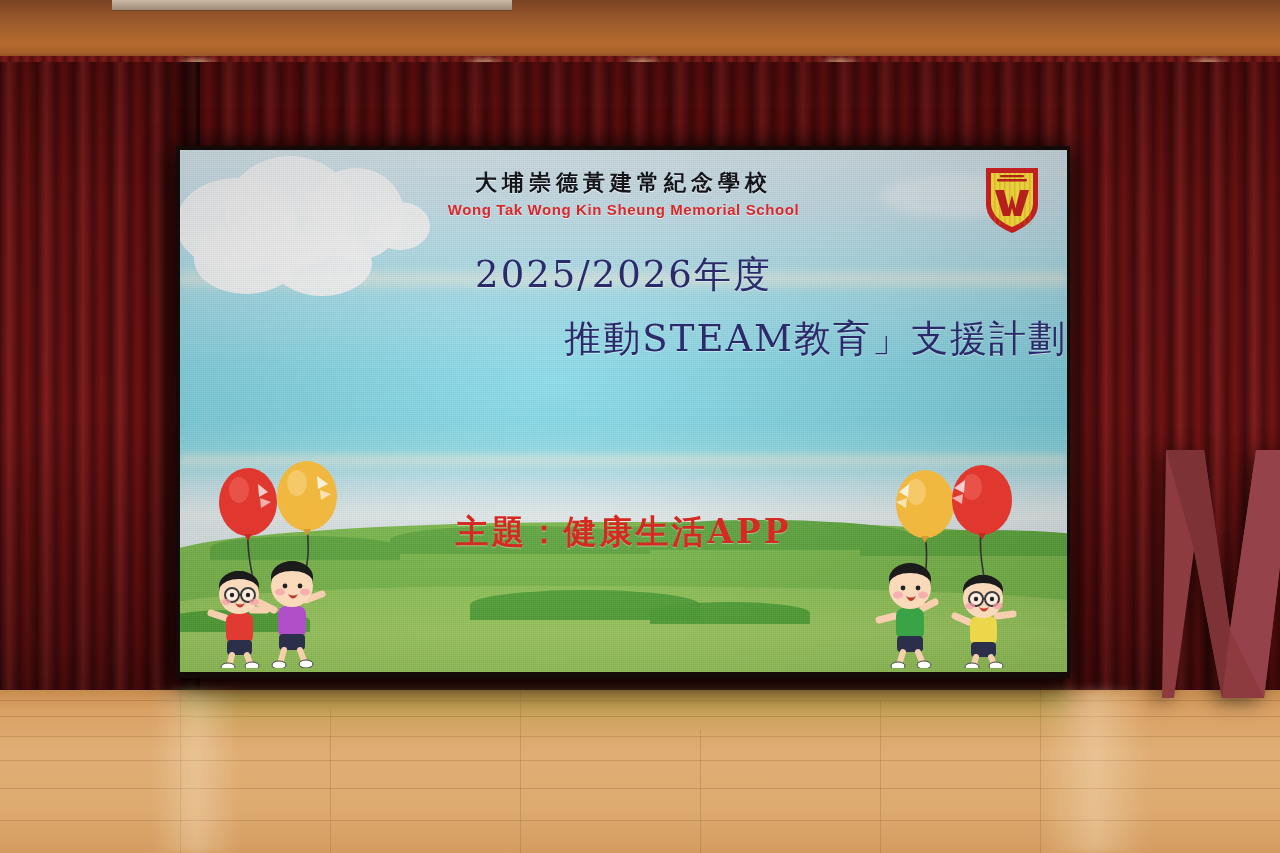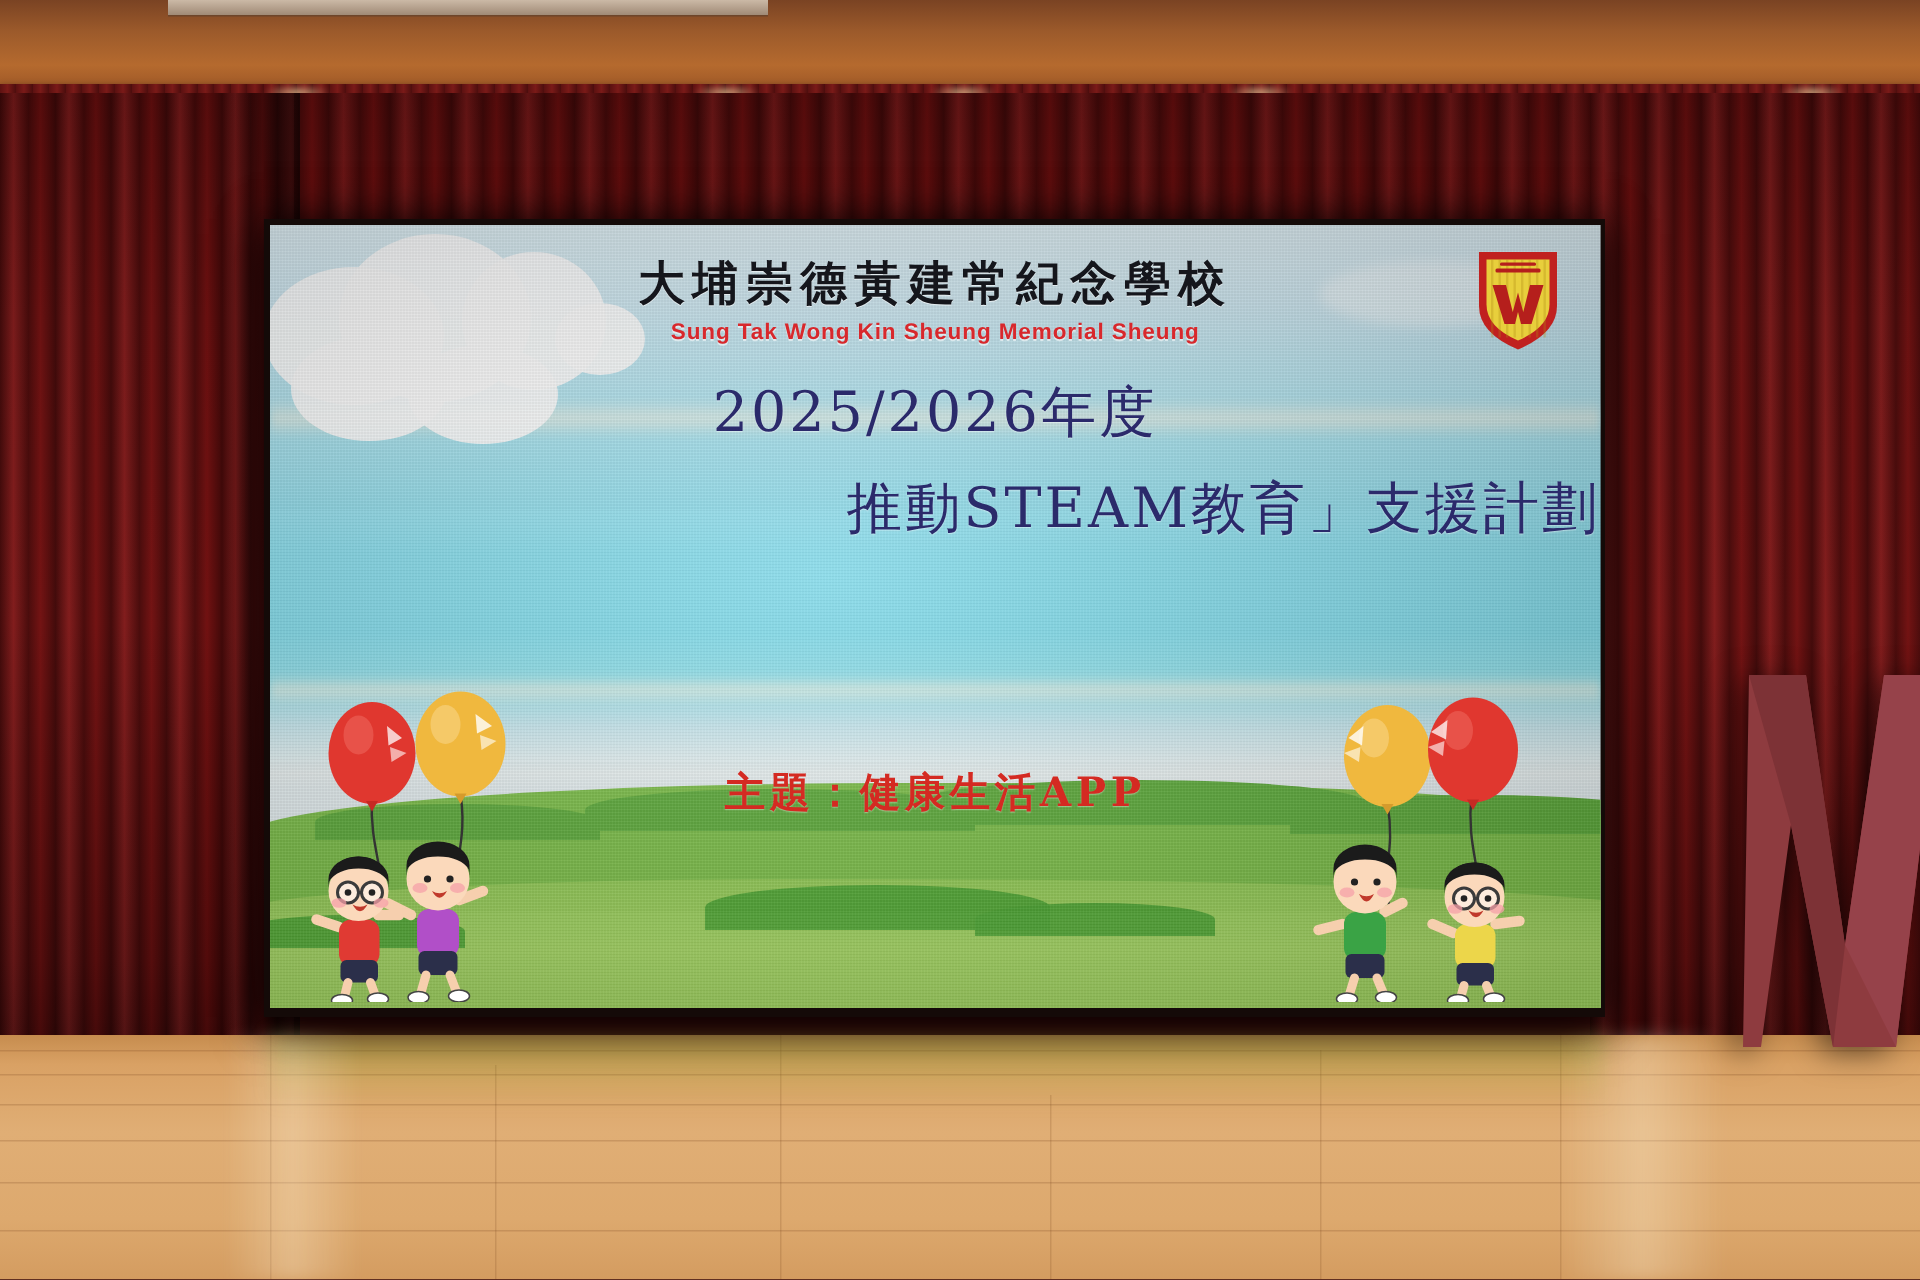--- a/index.html
+++ b/index.html
@@ -153,21 +153,21 @@
     opacity:.92;
   }
 
   
   .slide-head {
     position:absolute; left:0; top:18px; width:100%; text-align:center;
     z-index:6;
   }
   .school-cn {
     font-family:"DejaVu Serif","Liberation Serif",serif;
-    font-size:31px; letter-spacing:5px; color:#15161c; font-weight:700;
+    font-size:22px; letter-spacing:5px; color:#15161c; font-weight:700;
     text-shadow:0 1px 0 rgba(255,255,255,.6);
   }
   .school-en {
     margin-top:3px;
     font-family:"Liberation Sans",sans-serif;
     font-size:15px; font-weight:700; letter-spacing:.6px; color:#d8282c;
     text-shadow:0 1px 0 rgba(255,255,255,.55);
   }
 
   .crest {
@@ -194,21 +194,21 @@
     text-shadow:0 1px 1px rgba(255,255,255,.45);
   }
   .ln-quote2 {
     font-size:37px; letter-spacing:2px;
     text-shadow:0 1px 1px rgba(255,255,255,.45);
     text-align:right;
   }
   .ln-theme {
     position:absolute; left:0; top:360px; width:100%; text-align:center; z-index:6;
     font-family:"DejaVu Serif","Liberation Serif",serif;
-    font-size:27px; letter-spacing:3px; color:#d42a22; font-weight:700;
+    font-size:33px; letter-spacing:3px; color:#d42a22; font-weight:700;
     text-shadow:0 1px 1px rgba(255,255,255,.4);
   }
 
   
   .kids-left  { position:absolute; left:6px;  bottom:4px; width:210px; height:210px; z-index:5; }
   .kids-right { position:absolute; right:2px; bottom:4px; width:200px; height:210px; z-index:5; }
   .kids-left svg, .kids-right svg { width:100%; height:100%; display:block; }
 </style>
 </head>
 <body>
@@ -267,21 +267,21 @@
         <div class="cloud" style="left:46px;  top:6px;   width:128px; height:112px;"></div>
         <div class="cloud" style="left:128px; top:18px;  width:96px;  height:92px;"></div>
         <div class="cloud" style="left:14px;  top:74px;  width:104px; height:70px;"></div>
         <div class="cloud" style="left:92px;  top:80px;  width:100px; height:66px;"></div>
         <div class="cloud" style="left:190px; top:52px;  width:60px;  height:48px;"></div>
       </div>
       <div class="cloud" style="left:700px; top:24px; width:150px; height:44px; opacity:.45; filter:blur(4px)"></div>
 
       <div class="slide-head">
         <div class="school-cn">大埔崇德黃建常紀念學校</div>
-        <div class="school-en">Sung Tak Wong Kin Sheung Memorial Sheung</div>
+        <div class="school-en">Wong Tak Wong Kin Sheung Memorial School</div>
       </div>
 
       <div class="crest">
         <svg viewBox="0 0 58 72" xmlns="http://www.w3.org/2000/svg">
           <path d="M3 4 H55 V40 Q55 58 29 69 Q3 58 3 40 Z" fill="#c0201f"></path>
           <path d="M8 9 H50 V39 Q50 54 29 63 Q8 54 8 39 Z" fill="#e8cf3c"></path>
           <g opacity="0.30" fill="#b08a12">
             <rect x="11" y="9" width="1.6" height="52"></rect>
               <rect x="16" y="9" width="1.6" height="52"></rect>
             <rect x="21" y="9" width="1.6" height="52"></rect>

